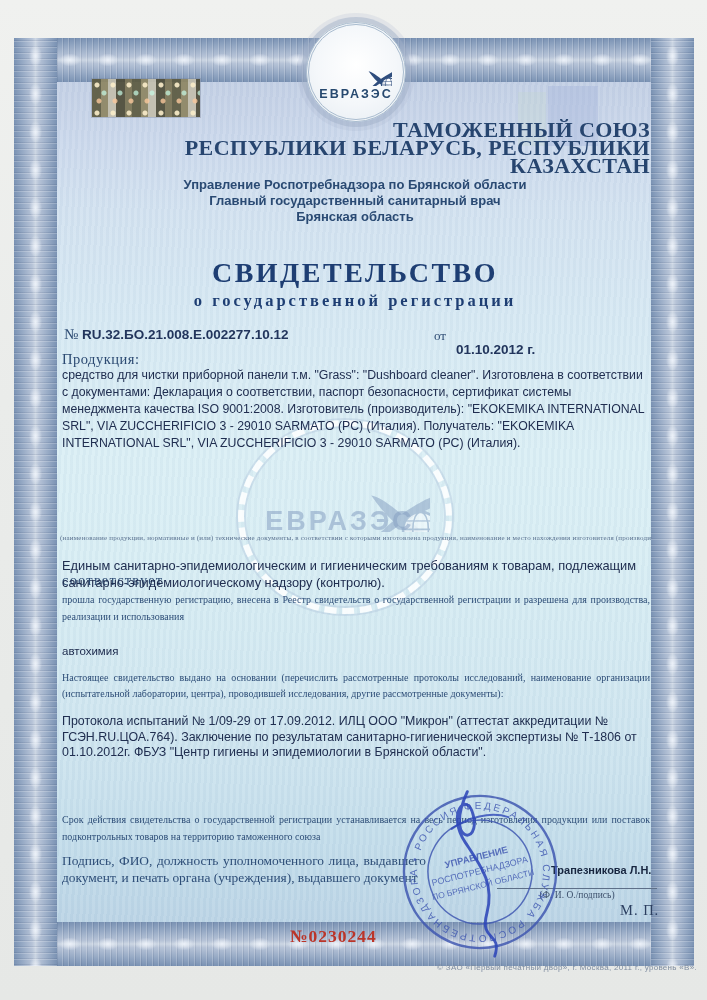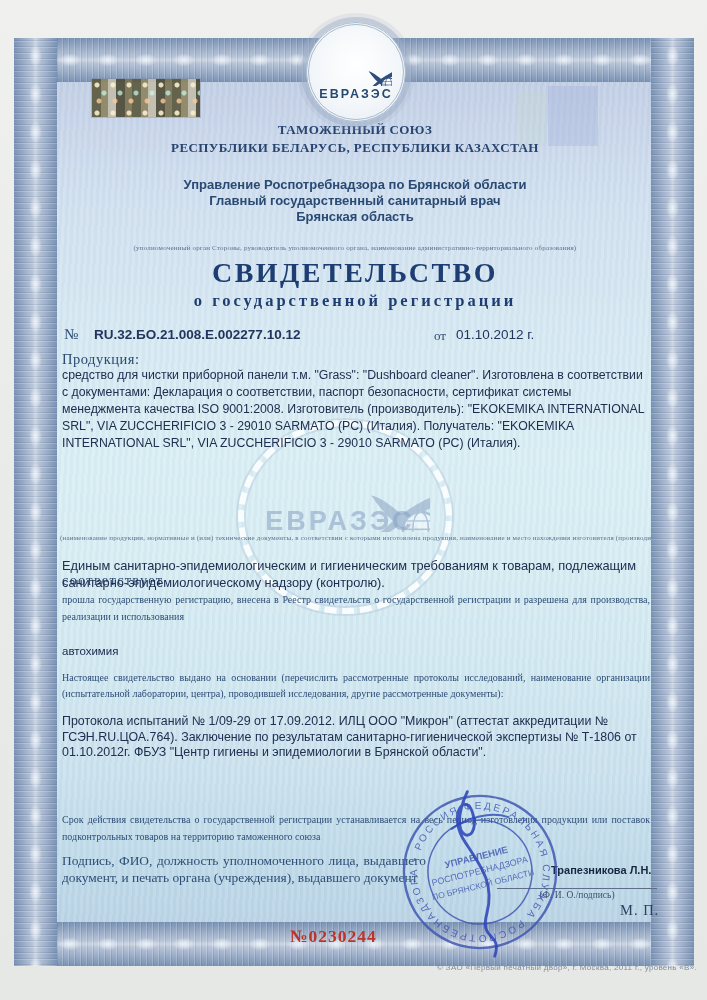--- a/index.html
+++ b/index.html
@@ -74,30 +74,30 @@
   .wm-logo{left:250px;top:428px;width:180px;height:104px;color:#8aa3c4;opacity:.55;}
   .wm-text{
     left:248px;top:506px;width:184px;text-align:center;
     font-family:"Liberation Sans",sans-serif;font-weight:bold;font-size:27px;letter-spacing:3px;
     color:rgba(133,158,193,.55);
   }
   
   .tb{position:absolute;z-index:4;}
   .center{text-align:center;}
   .hdr{left:60px;width:590px;color:#27456f;font-weight:bold;}
-  .hdr-union{top:121px;font-size:13px;line-height:18px;letter-spacing:.4px;}
+  .hdr-union{top:121px;font-size:22px;line-height:18px;letter-spacing:.4px;text-align:right;}
   .hdr-auth{top:177px;font-family:"Liberation Sans",sans-serif;font-size:13px;line-height:16px;font-weight:bold;color:#2a4a73;}
   .note{font-size:7px;color:#5b7290;letter-spacing:.2px;white-space:nowrap;overflow:hidden;}
   .note1{left:60px;width:590px;top:244px;text-align:center;}
   .title{left:60px;width:590px;top:257px;font-size:28px;font-weight:bold;letter-spacing:2.5px;color:#1e3e73;}
   .subtitle{left:60px;width:590px;top:291px;font-size:16.5px;font-weight:bold;letter-spacing:3px;color:#1e3e73;text-align:center;}
   .numrow{left:64px;top:326px;width:580px;font-size:15px;color:#2c4a72;}
   .num-label{font-size:15px;}
-  .num-value{font-family:"Liberation Sans",sans-serif;font-size:13.5px;font-weight:bold;color:#22355c;margin-left:12px;}
-  .date-val{position:absolute;left:392px;top:1px;font-family:"Liberation Sans",sans-serif;font-size:13.5px;font-weight:normal;color:#22355c;text-align:right;}
+  .num-value{font-family:"Liberation Sans",sans-serif;font-size:13.5px;font-weight:bold;color:#22355c;}
+  .date-val{position:absolute;left:392px;top:16px;font-family:"Liberation Sans",sans-serif;font-size:13.5px;font-weight:bold;color:#22355c;text-align:right;}
   .date-pre{position:absolute;left:370px;top:2px;font-size:13px;color:#2c4a72;}
   .serif-para{font-size:10px;line-height:16.5px;color:#2d4d77;text-align:justify;}
   .sans-para{font-family:"Liberation Sans",sans-serif;font-size:12.3px;line-height:17px;color:#202e50;font-weight:500;}
   .lbl{font-size:14.5px;letter-spacing:.5px;color:#2c4a72;}
   .p-label{left:62px;top:351px;}
   .p-text{left:62px;top:367px;width:586px;}
   .note2{left:60px;width:592px;top:534px;}
   .c-label{left:62px;top:572px;letter-spacing:1.2px;text-align:right;}
   .c-text{left:62px;top:558px;width:586px;font-size:12.8px;line-height:16.5px;}
   .reg-text{left:62px;top:592px;width:588px;}
@@ -170,21 +170,20 @@
 
   <div class="tb hdr hdr-union center">
     <div>ТАМОЖЕННЫЙ СОЮЗ</div>
     <div>РЕСПУБЛИКИ БЕЛАРУСЬ, РЕСПУБЛИКИ КАЗАХСТАН</div>
   </div>
   <div class="tb hdr hdr-auth center">
     <div>Управление Роспотребнадзора по Брянской области</div>
     <div>Главный государственный санитарный врач</div>
     <div>Брянская область</div>
   </div>
-  <div class="tb note note1">(уполномоченный орган Стороны, руководитель уполномоченного органа, наименование административно-территориального образования)</div>
 
   <div class="tb title center">СВИДЕТЕЛЬСТВО</div>
   <div class="tb subtitle center">о государственной регистрации</div>
 
   <div class="tb numrow">
     <span class="num-label">№</span>
     <span class="num-value">RU.32.БО.21.008.Е.002277.10.12</span>
     <span class="date-pre">от</span>
     <span class="date-val">01.10.2012 г.</span>
   </div>

